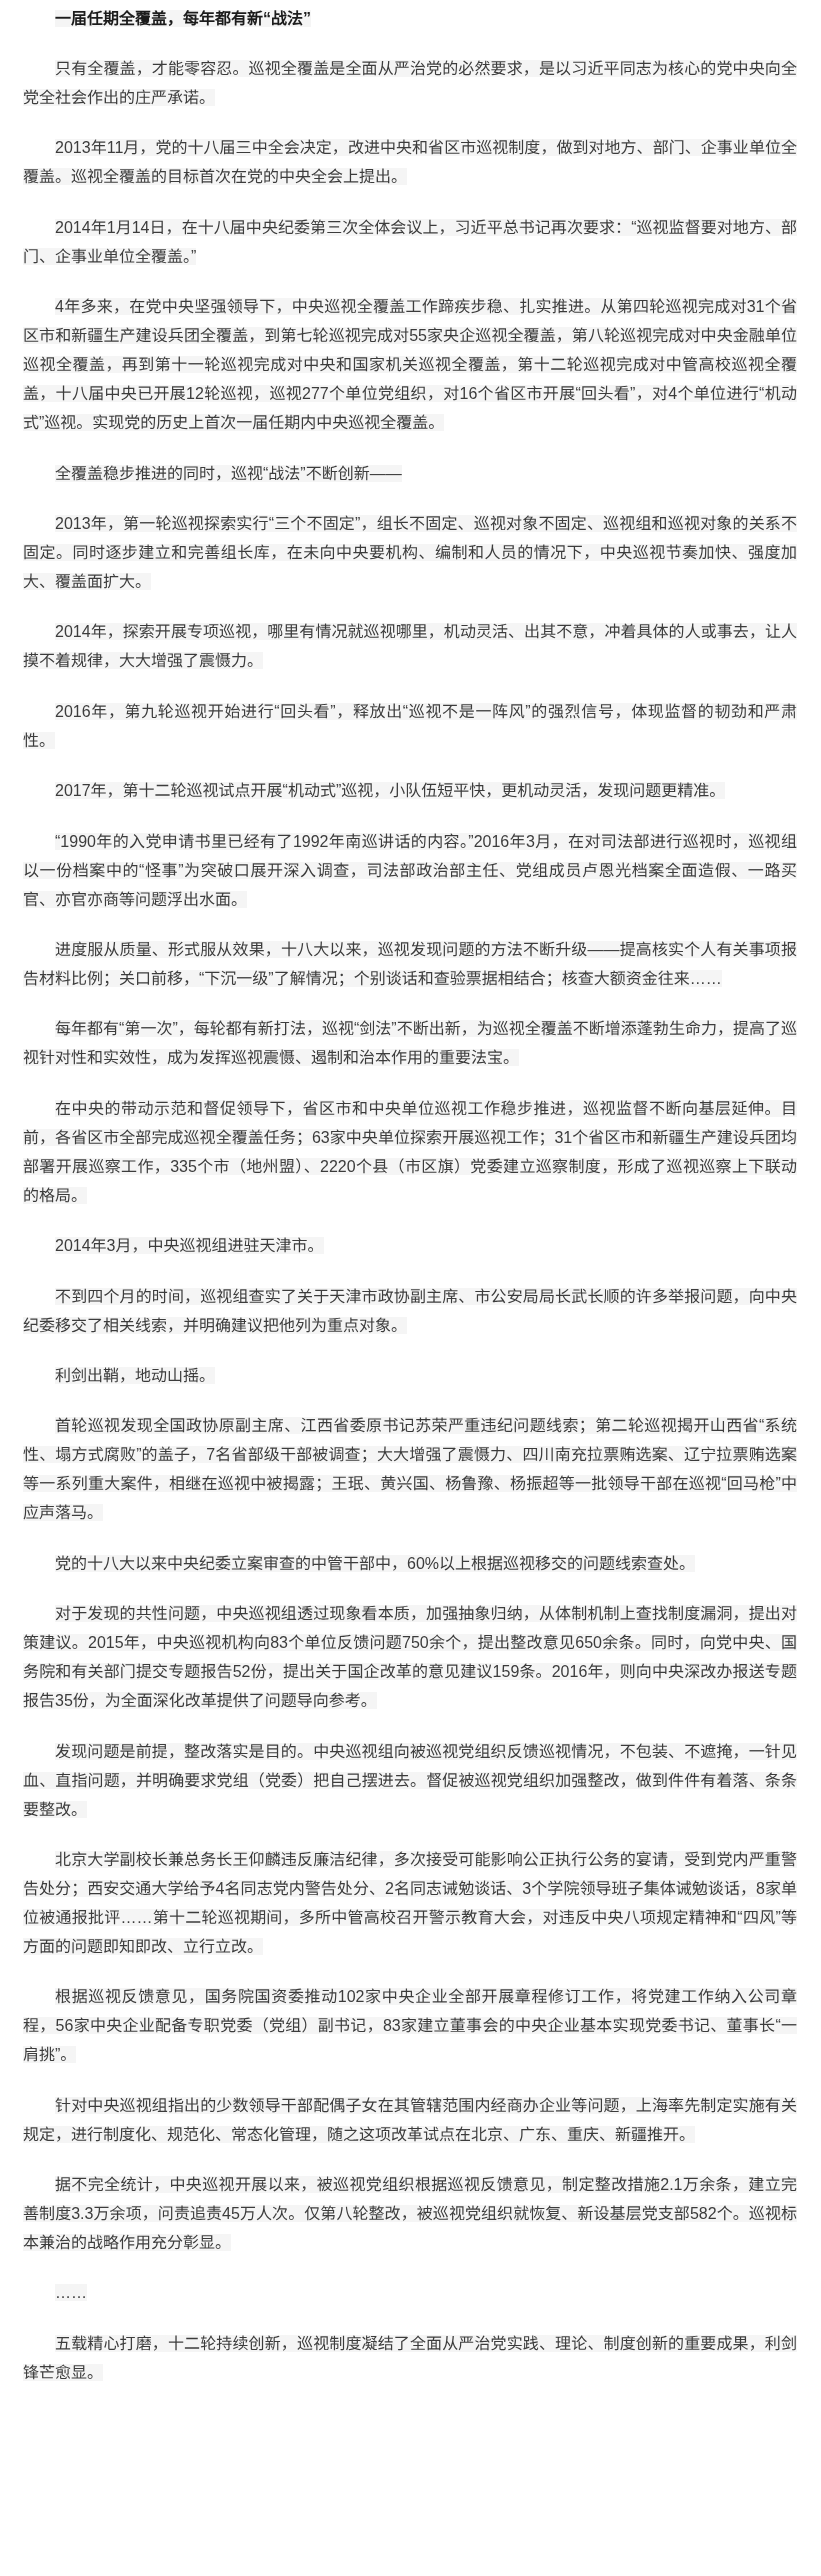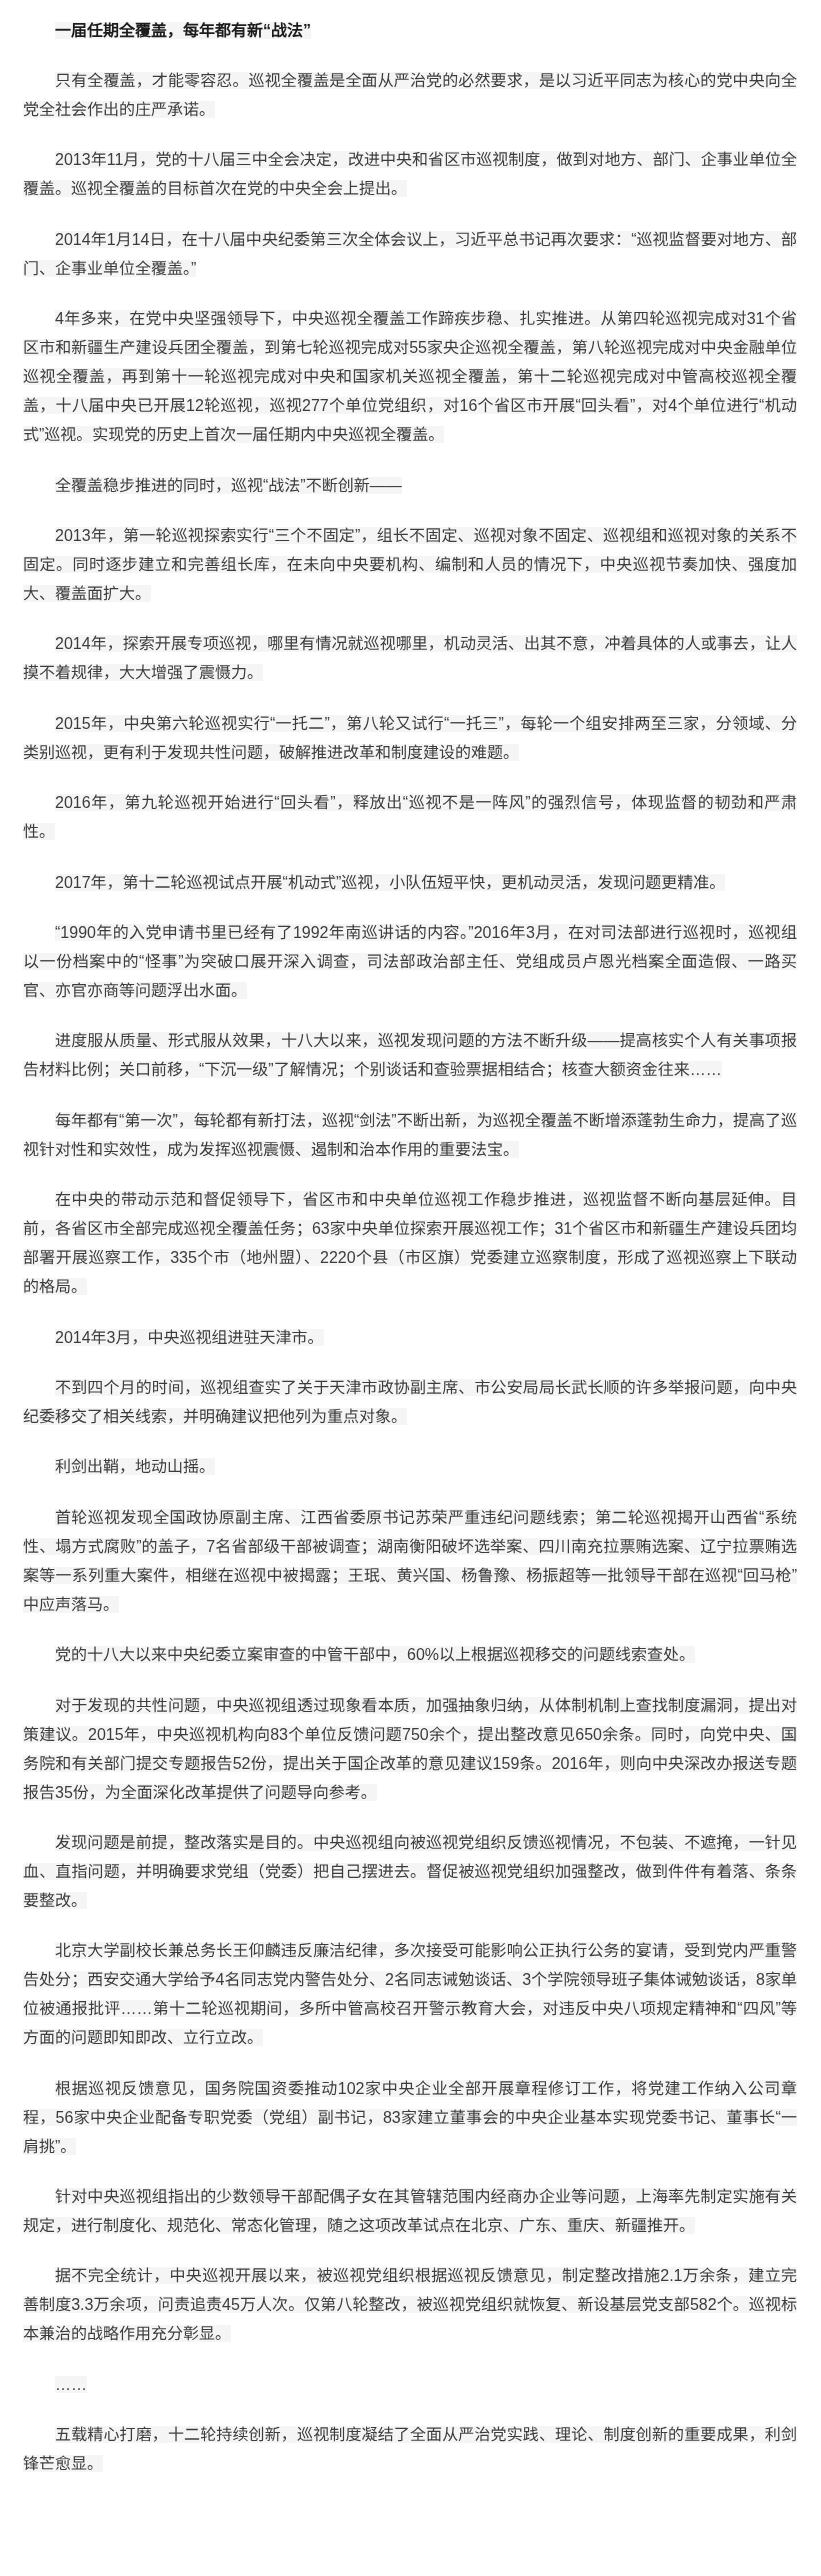--- a/index.html
+++ b/index.html
@@ -23,21 +23,21 @@
   .article p,
   .article h2{
     margin:21.4px 0;
     font-size:16px;
     line-height:29px;
     text-indent:2em;
     text-align:justify;
     color:var(--text-color);
     font-weight:normal;
   }
-  .article > :first-child{margin-top:12px;}
+  .article > :first-child{margin-top:0;}
   .article h2{
     color:var(--heading-color);
     font-weight:bold;
     text-align:left;
   }
   .article .txt{
     background:var(--line-bg);
     box-decoration-break:clone;
     -webkit-box-decoration-break:clone;
   }
@@ -48,31 +48,30 @@
 <div class="page">
   <main class="article">
       <h2><span class="txt">一届任期全覆盖，每年都有新“战法”</span></h2>
       <p><span class="txt">只有全覆盖，才能零容忍。巡视全覆盖是全面从严治党的必然要求，是以习近平同志为核心的党中央向全党全社会作出的庄严承诺。</span></p>
       <p><span class="txt">2013年11月，党的十八届三中全会决定，改进中央和省区市巡视制度，做到对地方、部门、企事业单位全覆盖。巡视全覆盖的目标首次在党的中央全会上提出。</span></p>
       <p><span class="txt">2014年1月14日，在十八届中央纪委第三次全体会议上，习近平总书记再次要求：“巡视监督要对地方、部门、企事业单位全覆盖。”</span></p>
       <p><span class="txt">4年多来，在党中央坚强领导下，中央巡视全覆盖工作蹄疾步稳、扎实推进。从第四轮巡视完成对31个省区市和新疆生产建设兵团全覆盖，到第七轮巡视完成对55家央企巡视全覆盖，第八轮巡视完成对中央金融单位巡视全覆盖，再到第十一轮巡视完成对中央和国家机关巡视全覆盖，第十二轮巡视完成对中管高校巡视全覆盖，十八届中央已开展12轮巡视，巡视277个单位党组织，对16个省区市开展“回头看”，对4个单位进行“机动式”巡视。实现党的历史上首次一届任期内中央巡视全覆盖。</span></p>
       <p><span class="txt">全覆盖稳步推进的同时，巡视“战法”不断创新——</span></p>
       <p><span class="txt">2013年，第一轮巡视探索实行“三个不固定”，组长不固定、巡视对象不固定、巡视组和巡视对象的关系不固定。同时逐步建立和完善组长库，在未向中央要机构、编制和人员的情况下，中央巡视节奏加快、强度加大、覆盖面扩大。</span></p>
       <p><span class="txt">2014年，探索开展专项巡视，哪里有情况就巡视哪里，机动灵活、出其不意，冲着具体的人或事去，让人摸不着规律，大大增强了震慑力。</span></p>
-      <p><span class="txt">2015年，中央第六轮巡视实行“一托二”，第八轮又试行“一托三”，每轮一个组安排两至三家，分领域、分类别巡视，更有利于发现共性问题，破解推进改革和制度建设的难题。</span></p>
       <p><span class="txt">2016年，第九轮巡视开始进行“回头看”，释放出“巡视不是一阵风”的强烈信号，体现监督的韧劲和严肃性。</span></p>
       <p><span class="txt">2017年，第十二轮巡视试点开展“机动式”巡视，小队伍短平快，更机动灵活，发现问题更精准。</span></p>
       <p><span class="txt">“1990年的入党申请书里已经有了1992年南巡讲话的内容。”2016年3月，在对司法部进行巡视时，巡视组以一份档案中的“怪事”为突破口展开深入调查，司法部政治部主任、党组成员卢恩光档案全面造假、一路买官、亦官亦商等问题浮出水面。</span></p>
       <p><span class="txt">进度服从质量、形式服从效果，十八大以来，巡视发现问题的方法不断升级——提高核实个人有关事项报告材料比例；关口前移，“下沉一级”了解情况；个别谈话和查验票据相结合；核查大额资金往来……</span></p>
       <p><span class="txt">每年都有“第一次”，每轮都有新打法，巡视“剑法”不断出新，为巡视全覆盖不断增添蓬勃生命力，提高了巡视针对性和实效性，成为发挥巡视震慑、遏制和治本作用的重要法宝。</span></p>
       <p><span class="txt">在中央的带动示范和督促领导下，省区市和中央单位巡视工作稳步推进，巡视监督不断向基层延伸。目前，各省区市全部完成巡视全覆盖任务；63家中央单位探索开展巡视工作；31个省区市和新疆生产建设兵团均部署开展巡察工作，335个市（地州盟）、2220个县（市区旗）党委建立巡察制度，形成了巡视巡察上下联动的格局。</span></p>
       <p><span class="txt">2014年3月，中央巡视组进驻天津市。</span></p>
       <p><span class="txt">不到四个月的时间，巡视组查实了关于天津市政协副主席、市公安局局长武长顺的许多举报问题，向中央纪委移交了相关线索，并明确建议把他列为重点对象。</span></p>
       <p><span class="txt">利剑出鞘，地动山摇。</span></p>
-      <p><span class="txt">首轮巡视发现全国政协原副主席、江西省委原书记苏荣严重违纪问题线索；第二轮巡视揭开山西省“系统性、塌方式腐败”的盖子，7名省部级干部被调查；湖南衡阳破坏选举案、四川南充拉票贿选案、辽宁拉票贿选案等一系列重大案件，相继在巡视中被揭露；王珉、黄兴国、杨鲁豫、杨振超等一批领导干部在巡视“回马枪”中应声落马。</span></p>
+      <p><span class="txt">首轮巡视发现全国政协原副主席、江西省委原书记苏荣严重违纪问题线索；第二轮巡视揭开山西省“系统性、塌方式腐败”的盖子，7名省部级干部被调查；大大增强了震慑力、四川南充拉票贿选案、辽宁拉票贿选案等一系列重大案件，相继在巡视中被揭露；王珉、黄兴国、杨鲁豫、杨振超等一批领导干部在巡视“回马枪”中应声落马。</span></p>
       <p><span class="txt">党的十八大以来中央纪委立案审查的中管干部中，60%以上根据巡视移交的问题线索查处。</span></p>
       <p><span class="txt">对于发现的共性问题，中央巡视组透过现象看本质，加强抽象归纳，从体制机制上查找制度漏洞，提出对策建议。2015年，中央巡视机构向83个单位反馈问题750余个，提出整改意见650余条。同时，向党中央、国务院和有关部门提交专题报告52份，提出关于国企改革的意见建议159条。2016年，则向中央深改办报送专题报告35份，为全面深化改革提供了问题导向参考。</span></p>
       <p><span class="txt">发现问题是前提，整改落实是目的。中央巡视组向被巡视党组织反馈巡视情况，不包装、不遮掩，一针见血、直指问题，并明确要求党组（党委）把自己摆进去。督促被巡视党组织加强整改，做到件件有着落、条条要整改。</span></p>
       <p><span class="txt">北京大学副校长兼总务长王仰麟违反廉洁纪律，多次接受可能影响公正执行公务的宴请，受到党内严重警告处分；西安交通大学给予4名同志党内警告处分、2名同志诫勉谈话、3个学院领导班子集体诫勉谈话，8家单位被通报批评……第十二轮巡视期间，多所中管高校召开警示教育大会，对违反中央八项规定精神和“四风”等方面的问题即知即改、立行立改。</span></p>
       <p><span class="txt">根据巡视反馈意见，国务院国资委推动102家中央企业全部开展章程修订工作，将党建工作纳入公司章程，56家中央企业配备专职党委（党组）副书记，83家建立董事会的中央企业基本实现党委书记、董事长“一肩挑”。</span></p>
       <p><span class="txt">针对中央巡视组指出的少数领导干部配偶子女在其管辖范围内经商办企业等问题，上海率先制定实施有关规定，进行制度化、规范化、常态化管理，随之这项改革试点在北京、广东、重庆、新疆推开。</span></p>
       <p><span class="txt">据不完全统计，中央巡视开展以来，被巡视党组织根据巡视反馈意见，制定整改措施2.1万余条，建立完善制度3.3万余项，问责追责45万人次。仅第八轮整改，被巡视党组织就恢复、新设基层党支部582个。巡视标本兼治的战略作用充分彰显。</span></p>
       <p><span class="txt">……</span></p>
       <p><span class="txt">五载精心打磨，十二轮持续创新，巡视制度凝结了全面从严治党实践、理论、制度创新的重要成果，利剑锋芒愈显。</span></p>
     </main>

